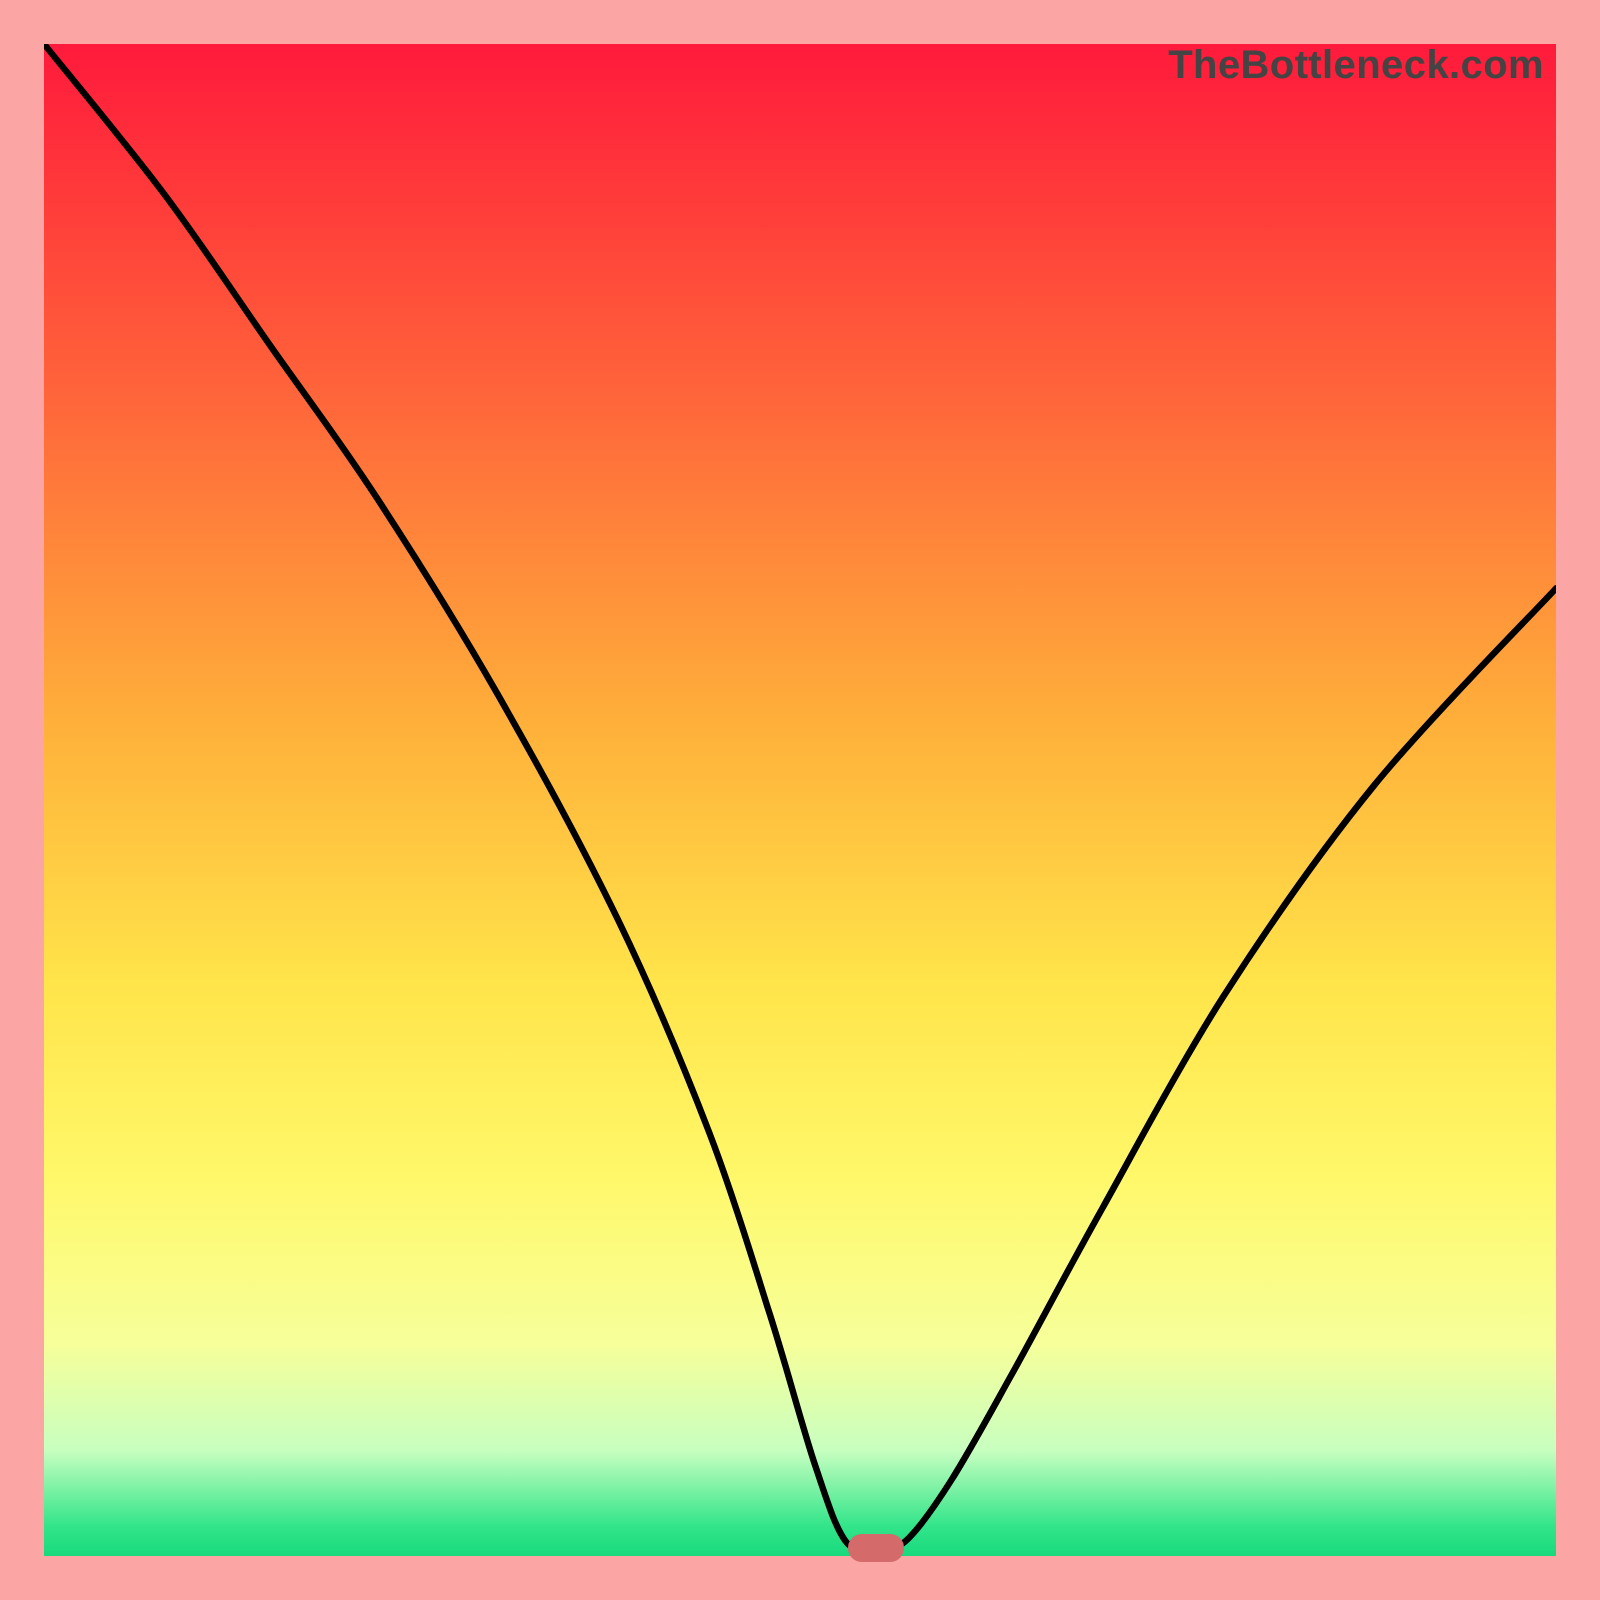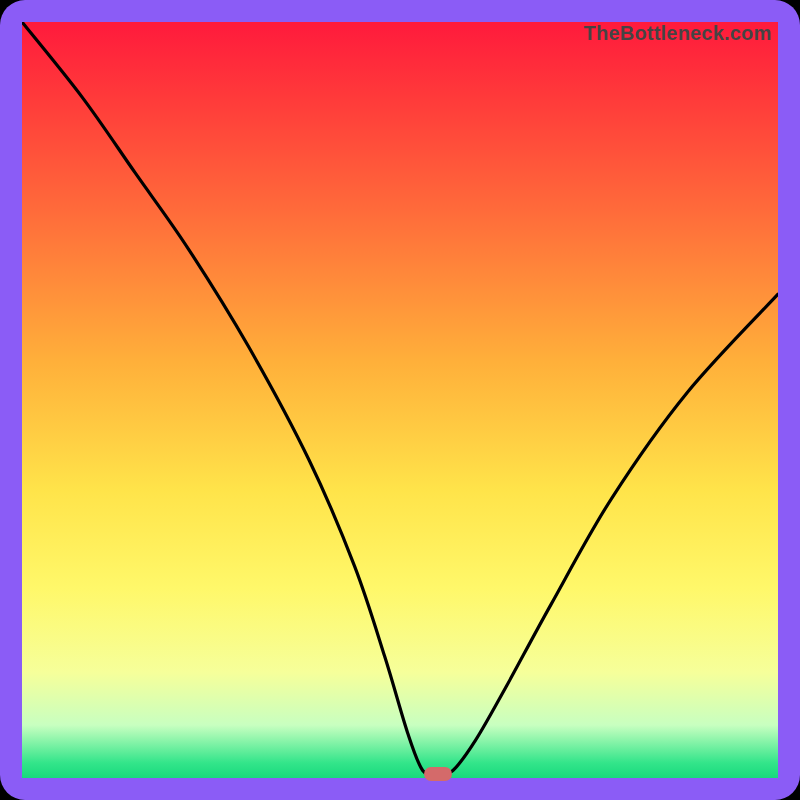--- a/index.html
+++ b/index.html
@@ -8,22 +8,21 @@
     width: 800px;
     height: 800px;
     background: #000;
     overflow: hidden;
     font-family: Arial, Helvetica, sans-serif;
   }
   .frame {
     position: relative;
     width: 800px;
     height: 800px;
-    background: #8b5cf6;
-    border-radius: 25px;
+    background: #fca5a5;
   }
   .plot {
     position: absolute;
     left: 22px;
     top: 22px;
     width: 756px;
     height: 756px;
     background: linear-gradient(
       to bottom,
       #ff1a3c 0%,

